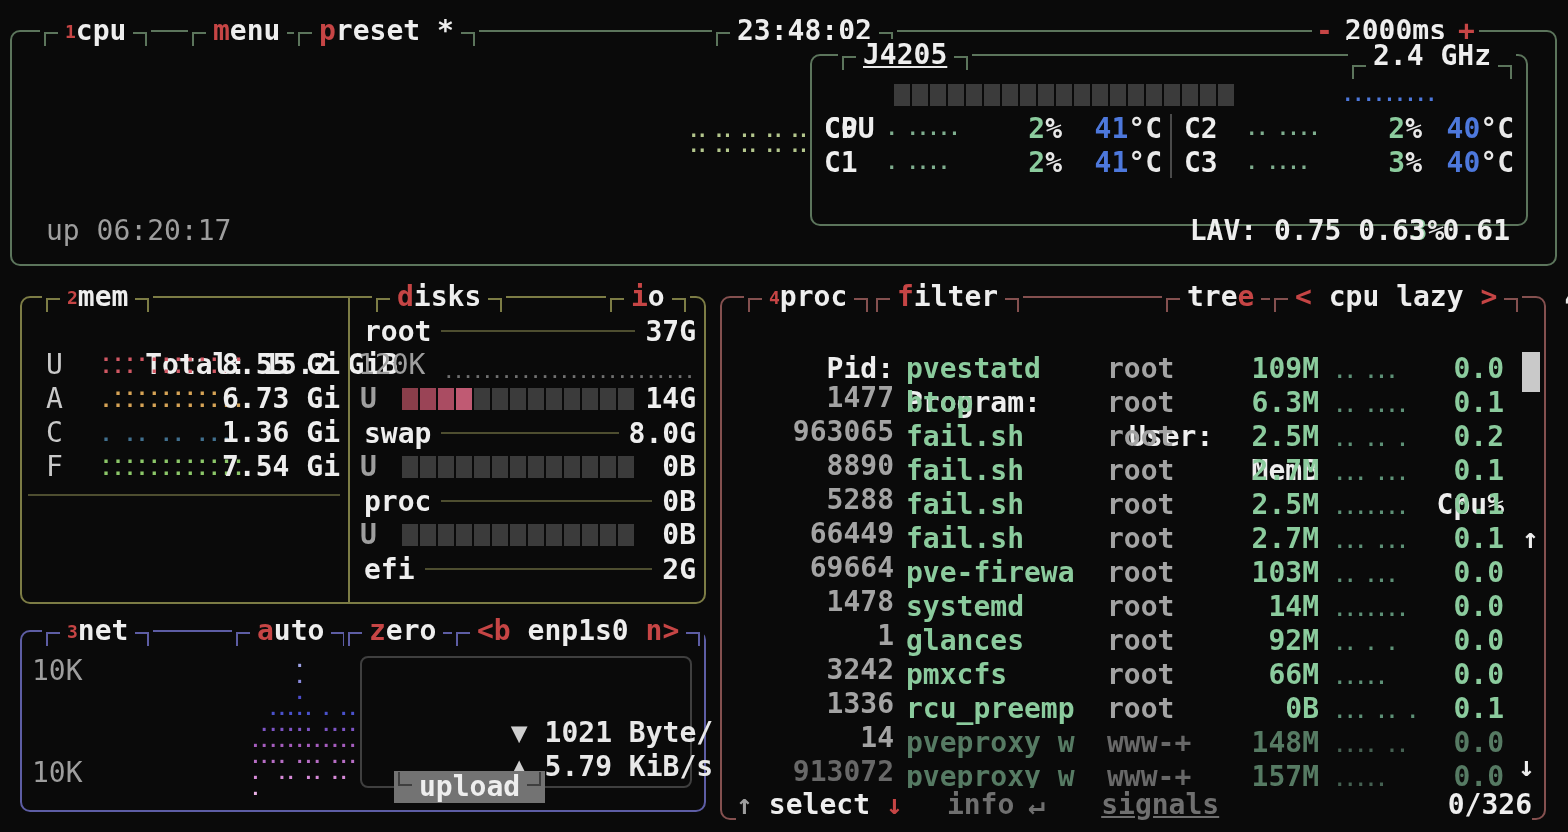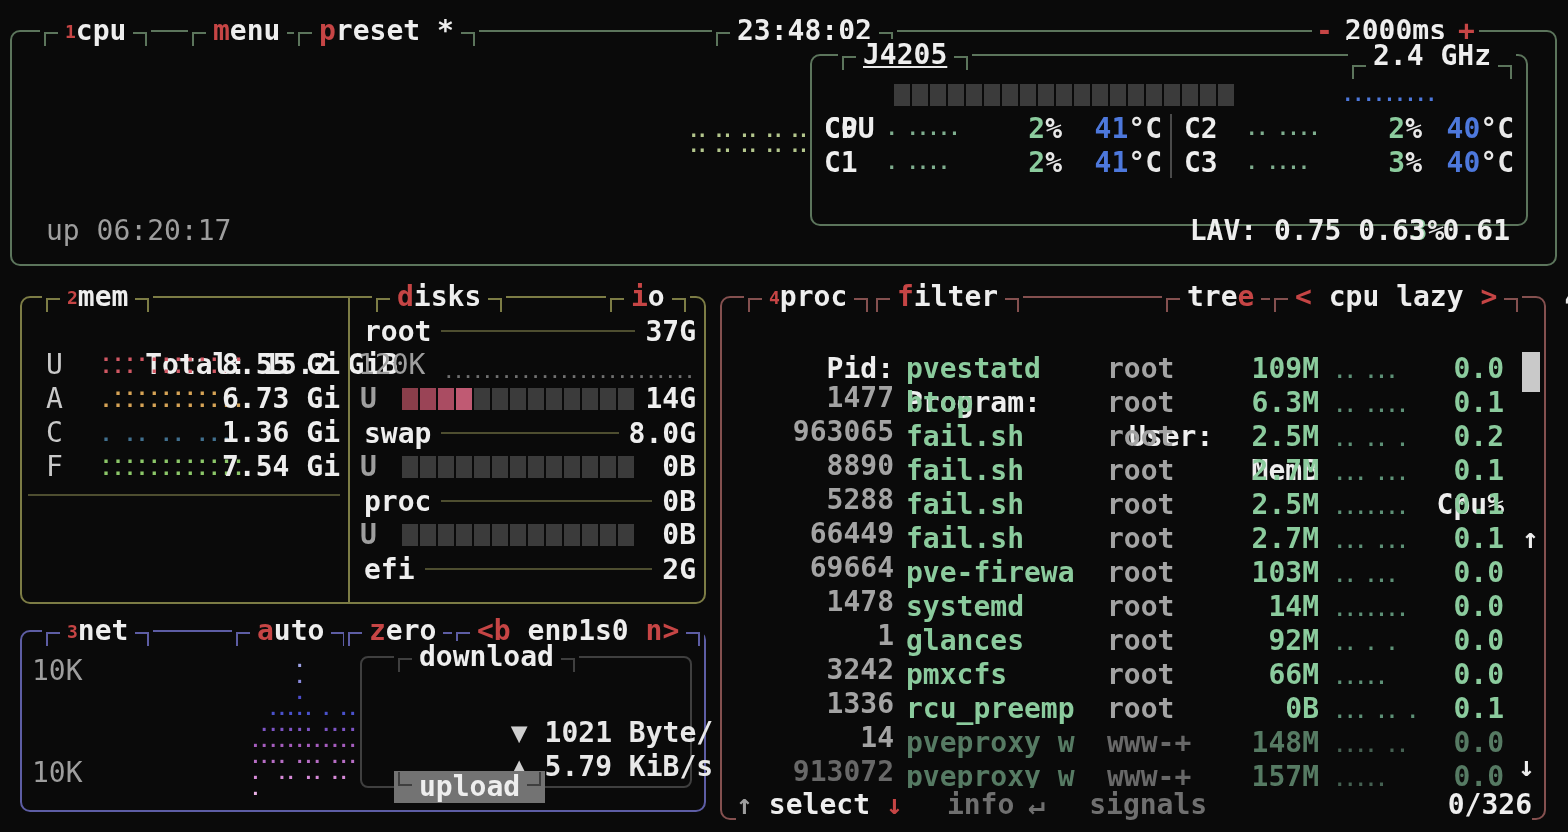--- a/index.html
+++ b/index.html
@@ -303,23 +303,20 @@
         <div class="ngrow" style="color: rgb(77, 77, 204);">     ·</div>
         <div class="ngrow" style="color: rgb(74, 82, 204);">  ····· · ··</div>
         <div class="ngrow" style="color: rgb(125, 84, 196);"> ······ ····</div>
         <div class="ngrow" style="color: rgb(165, 92, 189);">············</div>
         <div class="ngrow" style="color: rgb(184, 110, 198);">···· ··· ···</div>
         <div class="ngrow" style="color: rgb(215, 138, 216);">·  ·· ·· ··</div>
         <div class="ngrow" style="color: rgb(232, 176, 228);">·</div>
       </div>
 
     <div class="box" id="dl-box" style="--bc:var(--download_box_border);left:338px;top:24px;width:332px;height:132px;border-radius:8px;">
-      <div class="blabel stubs" style="left:32px;">
-        <span class="wb">download</span>
-      </div>
       <div class="row" style="left:14px;top:24px;">
         <span style="color:#cfcfcf;">▼</span><span class="w"> </span><span class="w">1021 Byte/</span>
       </div>
       <div class="row" style="left:14px;top:58px;">
         <span style="color:#cfcfcf;">▲</span><span class="w"> </span><span class="w">5.79 KiB/s</span>
       </div>
       <div class="blabel-b stubs-b" style="left:32px;">
         <span class="wb">upload</span>
       </div>
     </div>
@@ -471,19 +468,19 @@
 
     <div style="position:absolute;left:800px;top:54px;width:18px;height:40px;background:var(--scroll_thumb);"></div>
     <div class="row wb" style="left:796px;top:452px;">↓</div>
 
     <div style="position:absolute;left:14px;top:490px;width:796px;height:34px;line-height:34px;background:#0a0a0a;display:flex;z-index:3;white-space:pre;">
       <span class="g">↑</span>
       <span class="wb" style="margin-left:16px;">select</span>
       <span class="red" style="margin-left:16px;">↓</span>
       <span class="dim" style="margin-left:44px;">info</span>
       <span class="dim" style="margin-left:14px;">↵</span>
-      <span class="dim" style="margin-left:44px;">signals</span>
+      <span class="dim" style="margin-left:56px;text-decoration:underline;">signals</span>
       <span style="flex:1;"></span>
       <span class="wb">0/326</span>
     </div>
   </div>
 
 </div>
 
 </body></html>

